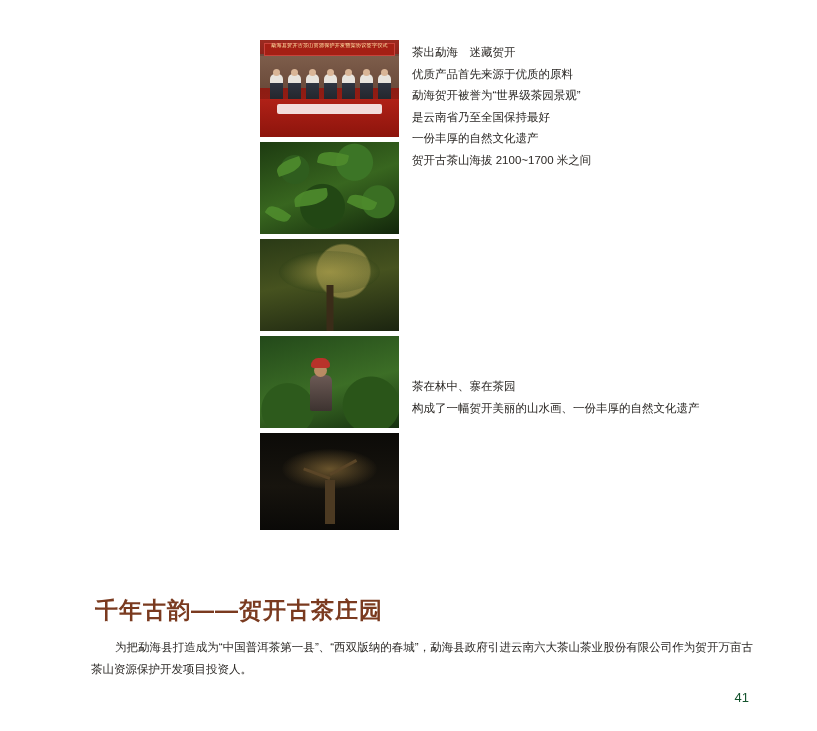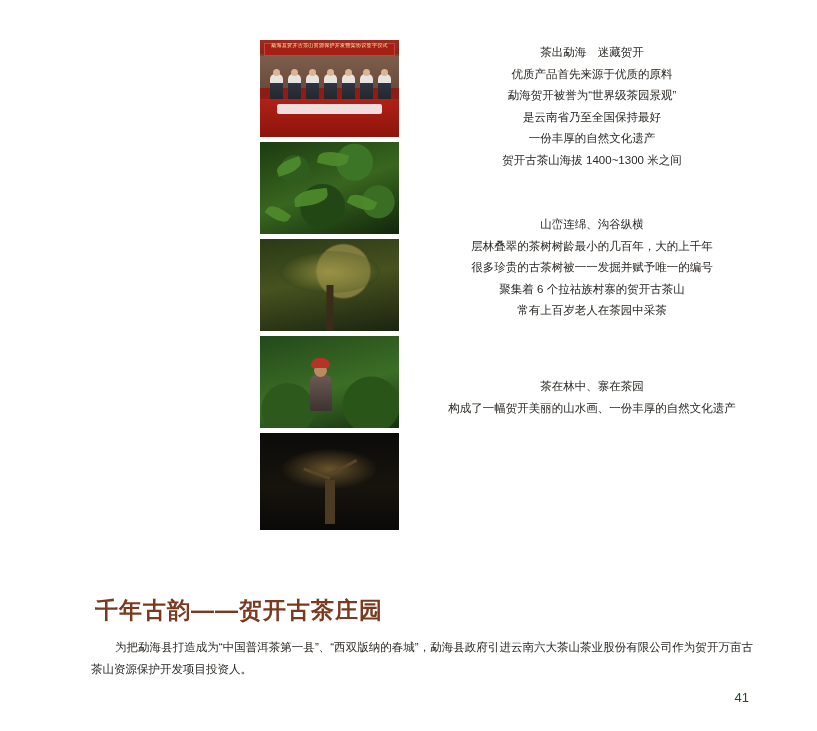--- a/index.html
+++ b/index.html
@@ -170,21 +170,21 @@
 
   
   .text-block {
     position: absolute;
     left: 412px;
     width: 360px;
     font-size: 11.5px;
     line-height: 21.5px;
     color: #2a2724;
   }
-  .text-block p { margin: 0; white-space: nowrap; text-align: center; }
+  .text-block p { margin: 0; white-space: nowrap; }
   .tb1 { top: 42px; }
   .tb2 { top: 214px; }
   .tb3 { top: 341px; margin-top: 35px; }
 
   
   .heading {
     position: absolute;
     left: 79px;
     top: 595px;
     font-size: 23px;
@@ -289,30 +289,23 @@
     </div>
 
   </div>
 
   <div class="text-block tb1">
     <p>茶出勐海　迷藏贺开</p>
     <p>优质产品首先来源于优质的原料</p>
     <p>勐海贺开被誉为“世界级茶园景观”</p>
     <p>是云南省乃至全国保持最好</p>
     <p>一份丰厚的自然文化遗产</p>
-    <p>贺开古茶山海拔 1400~1300 米之间</p>
+    <p>贺开古茶山海拔 2100~1700 米之间</p>
   </div>
 
-  <div class="text-block tb2">
-    <p>山峦连绵、沟谷纵横</p>
-    <p>层林叠翠的茶树树龄最小的几百年，大的上千年</p>
-    <p>很多珍贵的古茶树被一一发掘并赋予唯一的编号</p>
-    <p>聚集着 6 个拉祜族村寨的贺开古茶山</p>
-    <p>常有上百岁老人在茶园中采茶</p>
-  </div>
 
   <div class="text-block tb3">
     <p>茶在林中、寨在茶园</p>
     <p>构成了一幅贺开美丽的山水画、一份丰厚的自然文化遗产</p>
   </div>
 
   <div class="heading">千年古韵——贺开古茶庄园</div>
 
   <div class="body-text"><span class="indent"></span><span>为把勐海县打造成为“中国普洱茶第一县”、“西双版纳的春城”，勐海县政府引进云南六大茶山茶业股份有限公司作为贺开万亩古茶山资源保护开发项目投资人。</span></div>
 

